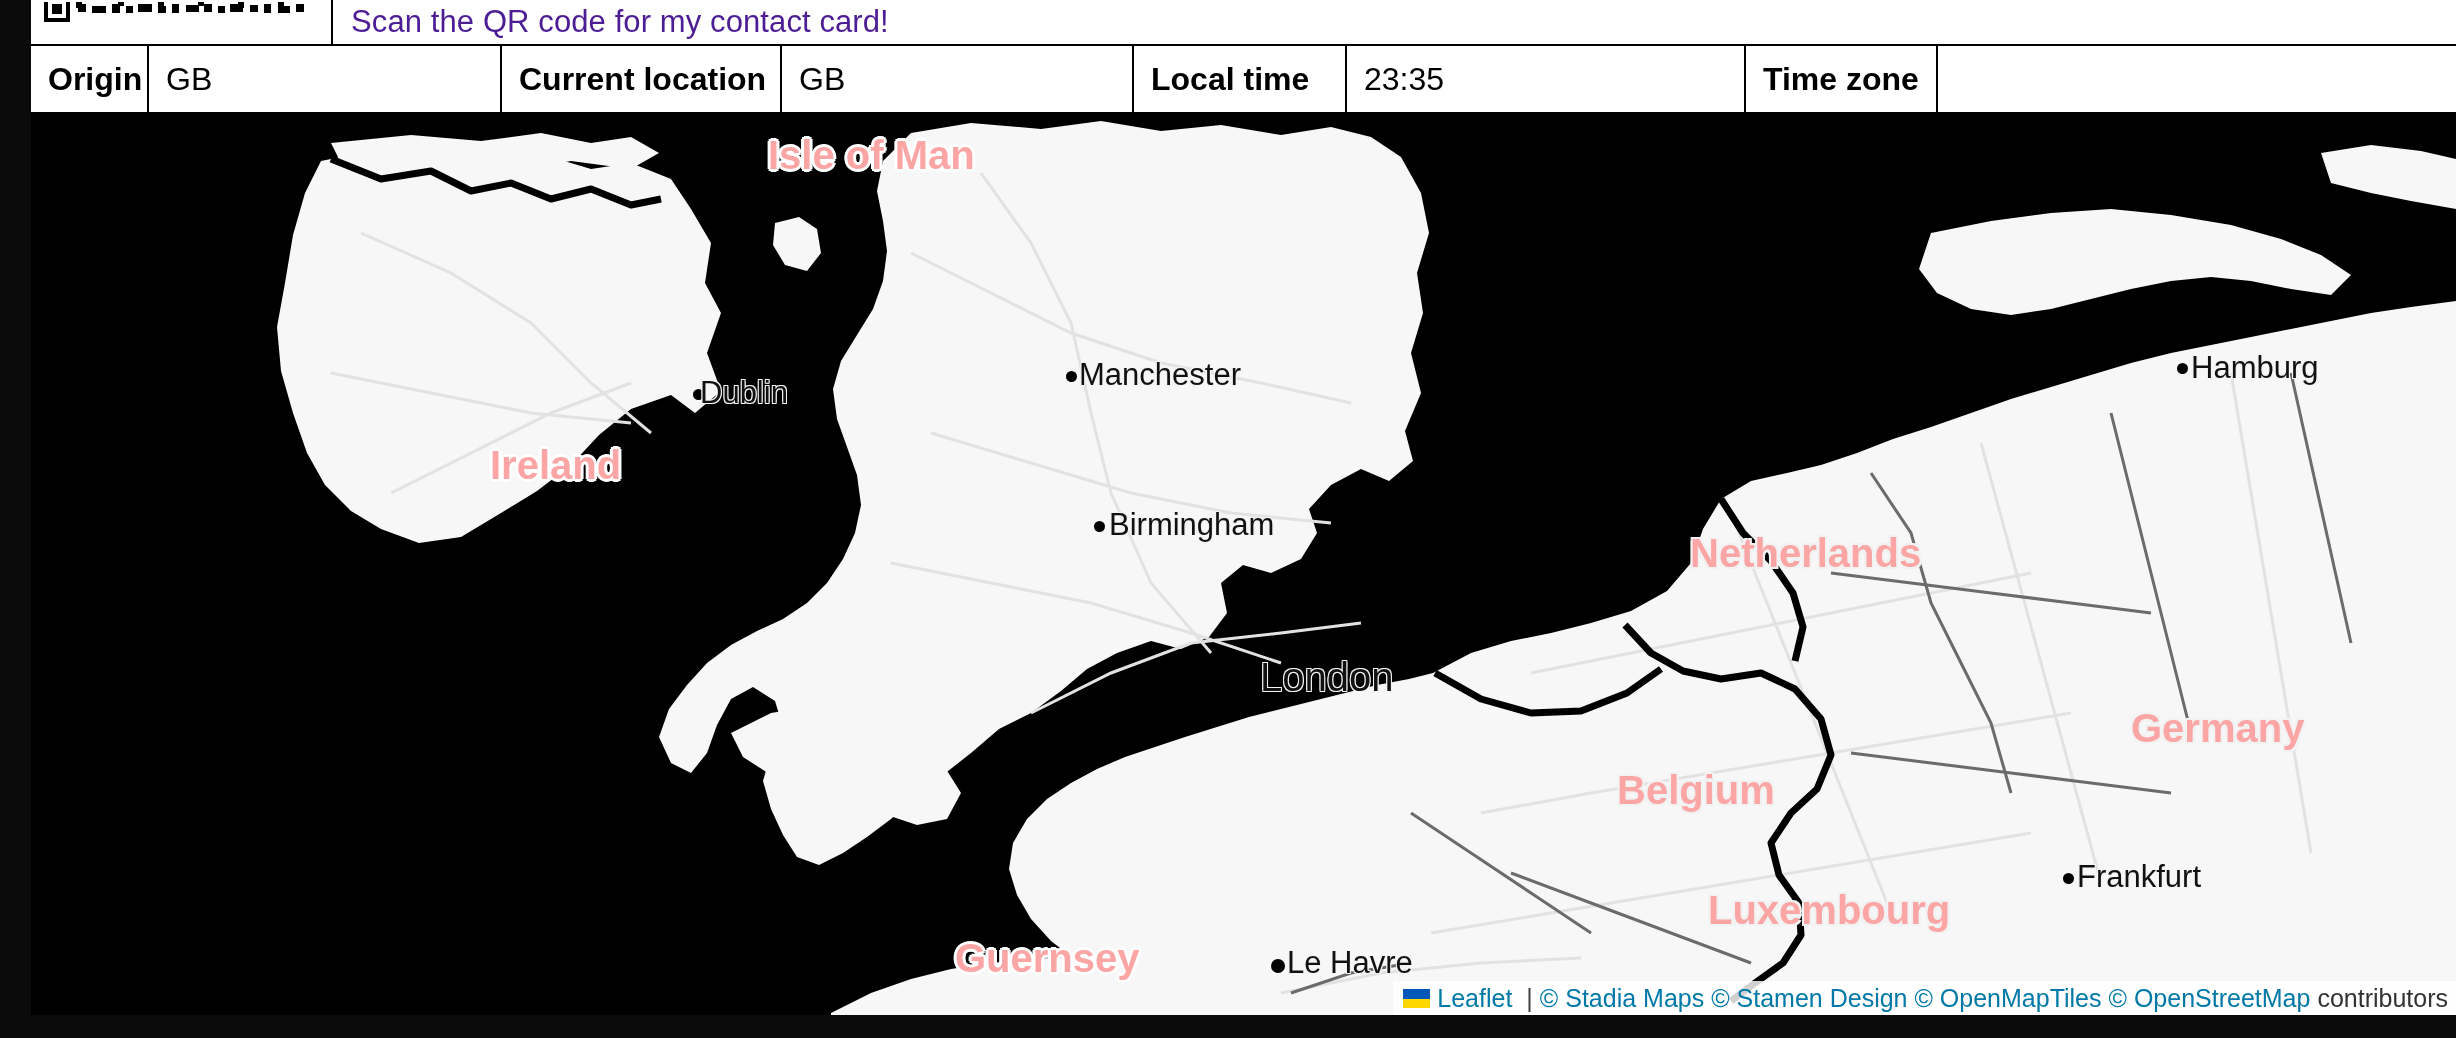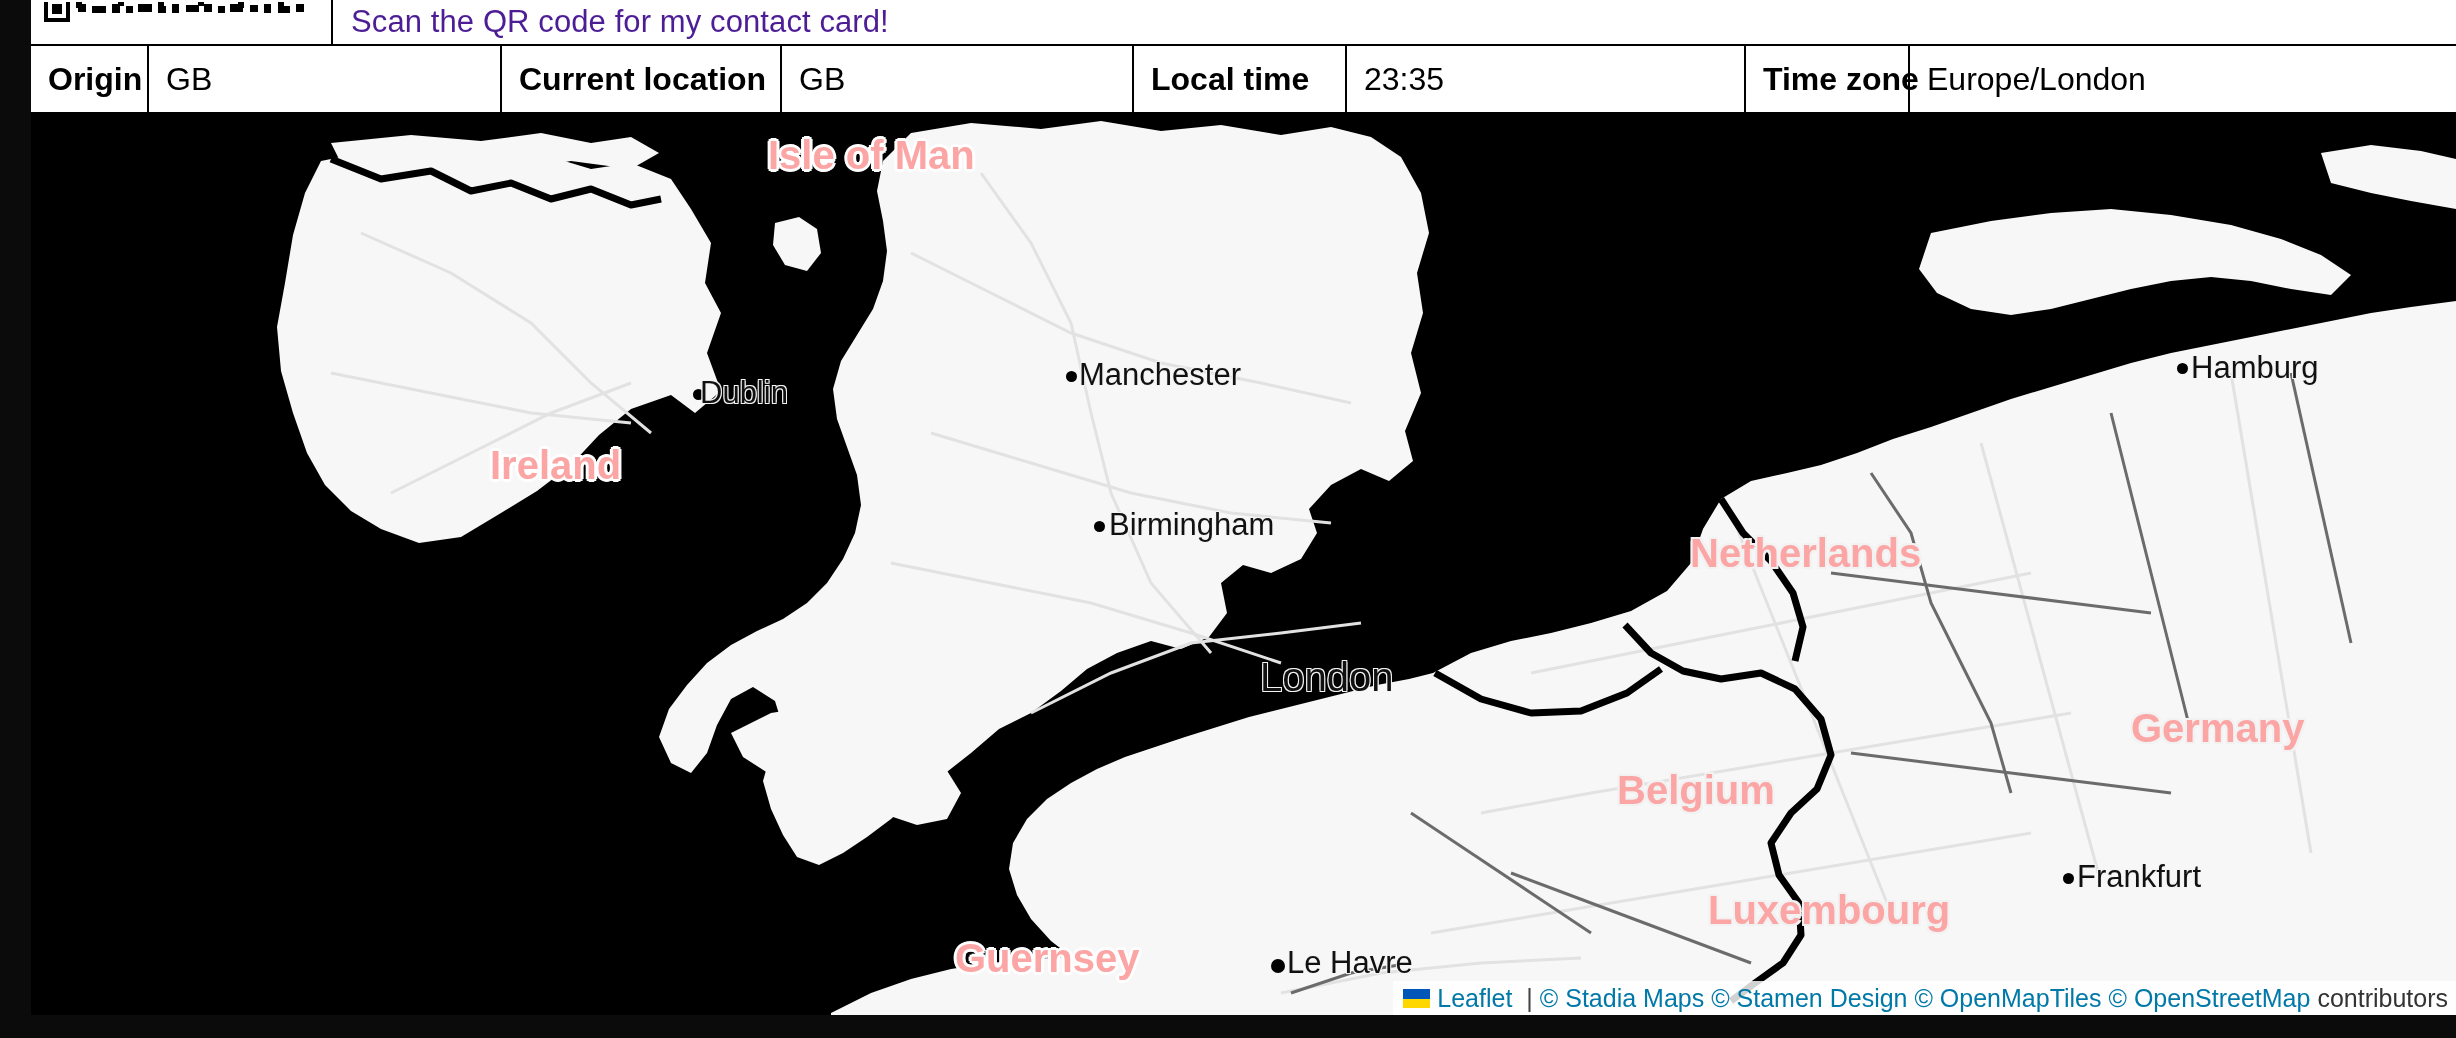--- a/index.html
+++ b/index.html
@@ -87,21 +87,21 @@
   .meta-val {
     border-right: 2px solid #000;
   }
   .meta-val.last { border-right: none; }
   .w-origin-k { width: 118px; }
   .w-origin-v { width: 353px; }
   .w-curloc-k { width: 280px; }
   .w-curloc-v { width: 352px; }
   .w-time-k   { width: 213px; }
   .w-time-v   { width: 399px; }
-  .w-tz-k     { width: 164px; }
+  .w-tz-k     { width: 192px; }
   .w-tz-v     { flex: 1; }
 
   
   .map-wrap {
     position: absolute;
     left: 31px;
     top: 113px;
     width: 2425px;
     height: 902px;
     background: #000000;
@@ -257,21 +257,20 @@
       <div class="meta-key w-origin-k">Origin</div>
       <div class="meta-val w-origin-v">GB</div>
 
       <div class="meta-key w-curloc-k">Current location</div>
       <div class="meta-val w-curloc-v">GB</div>
 
       <div class="meta-key w-time-k">Local time</div>
       <div class="meta-val w-time-v">23:35</div>
 
       <div class="meta-key w-tz-k">Time zone</div>
-      <div class="meta-val w-tz-v last">Europe/London</div>
     </div>
   </div>
 
   <div class="map-wrap">
 
     <svg class="map-svg" viewBox="0 0 2425 902" preserveAspectRatio="none">
 
       <rect x="0" y="0" width="2425" height="902" fill="#000000"></rect>
 
       <g>

